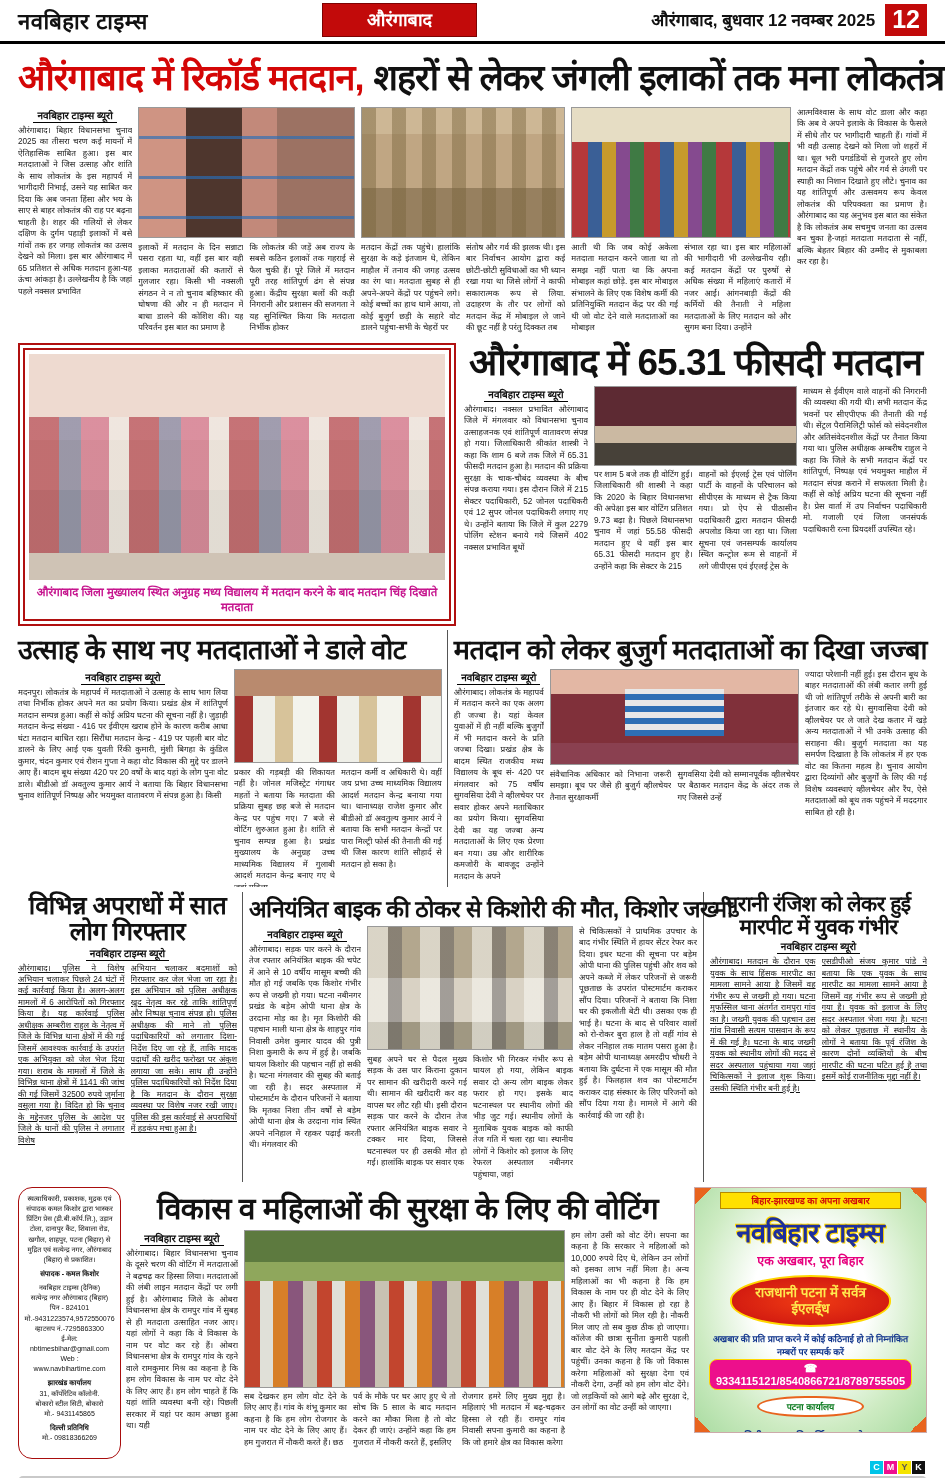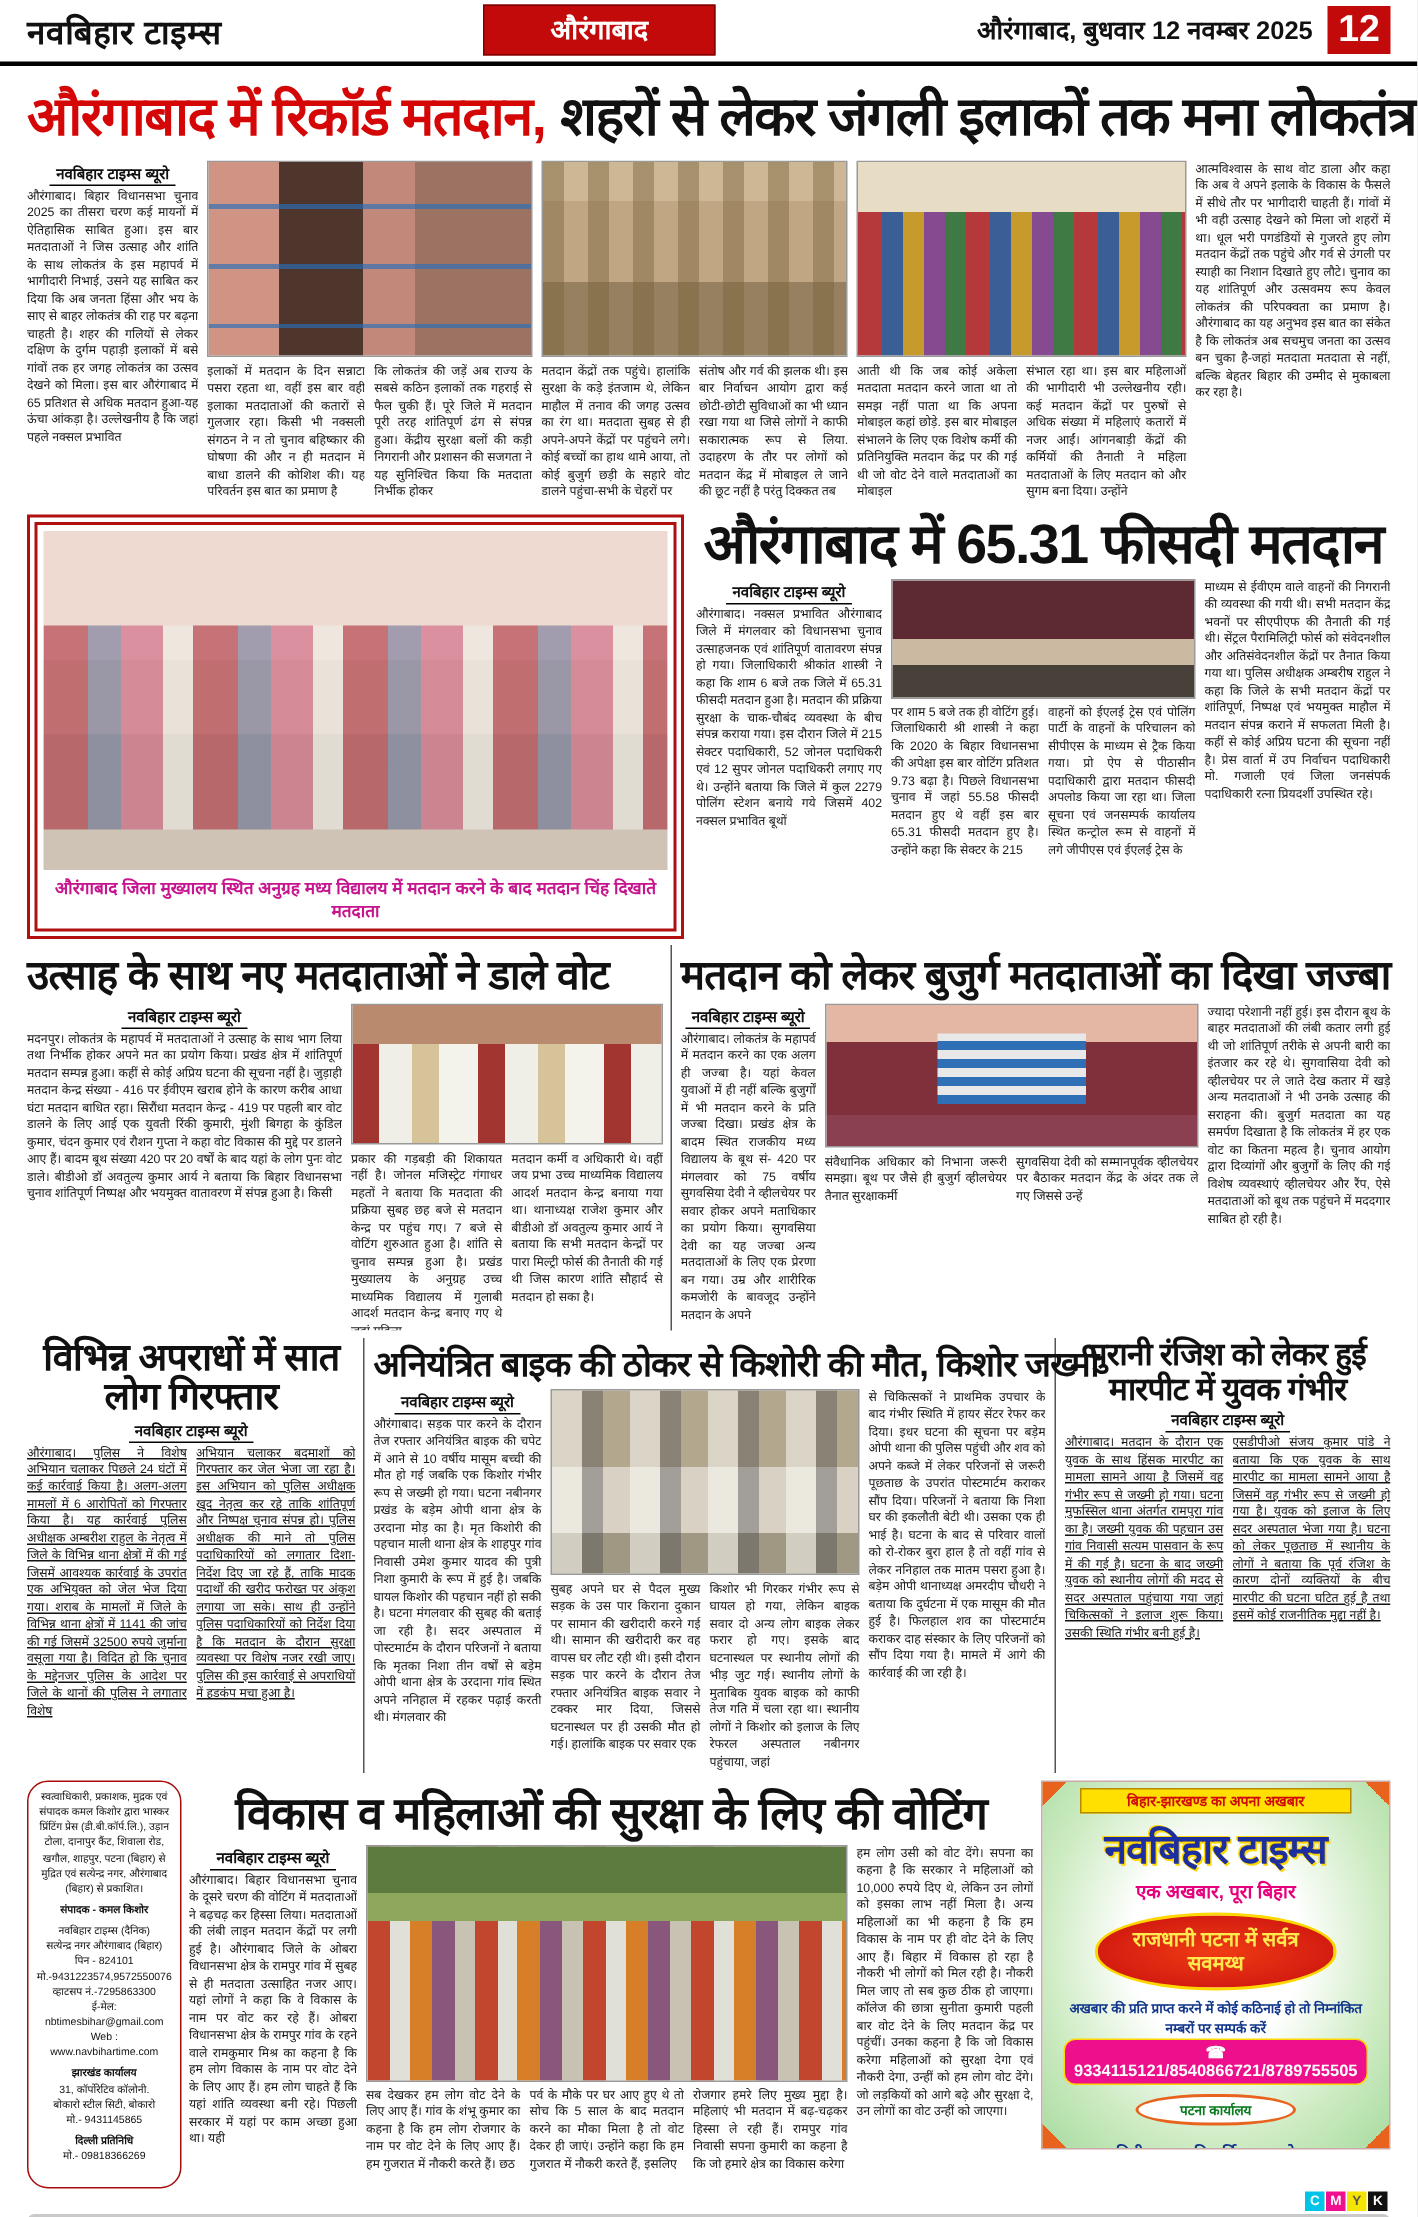--- a/index.html
+++ b/index.html
@@ -352,21 +352,21 @@
     </div>
 
     <div class="ad">
       <div class="corner c-tl"></div>
       <div class="corner c-tr"></div>
       <div class="corner c-bl"></div>
       <div class="corner c-br"></div>
       <div class="ad-banner">बिहार-झारखण्ड का अपना अखबार</div>
       <div class="ad-brand">नवबिहार टाइम्स</div>
       <div class="ad-tagline">एक अखबार, पूरा बिहार</div>
-      <div class="ad-oval">राजधानी पटना में सर्वत्र सवमय्ध</div>
+      <div class="ad-oval">राजधानी पटना में सर्वत्र ईएलई्ध</div>
       <div class="ad-info">अखबार की प्रति प्राप्त करने में कोई कठिनाई हो तो निम्नांकित नम्बरों पर सम्पर्क करें</div>
       <div class="ad-phone">
         <span>☎</span>
         <span>9334115121/8540866721/8789755505</span>
       </div>
       <div class="ad-office">पटना कार्यालय</div>
       <div class="ad-addr">
         <div>द्वितीय तल, रवि-उर्मिला काम्प्लेक्स</div>
         <div>आशियाना-दीघा रोड, पटना-13</div>
       </div>

